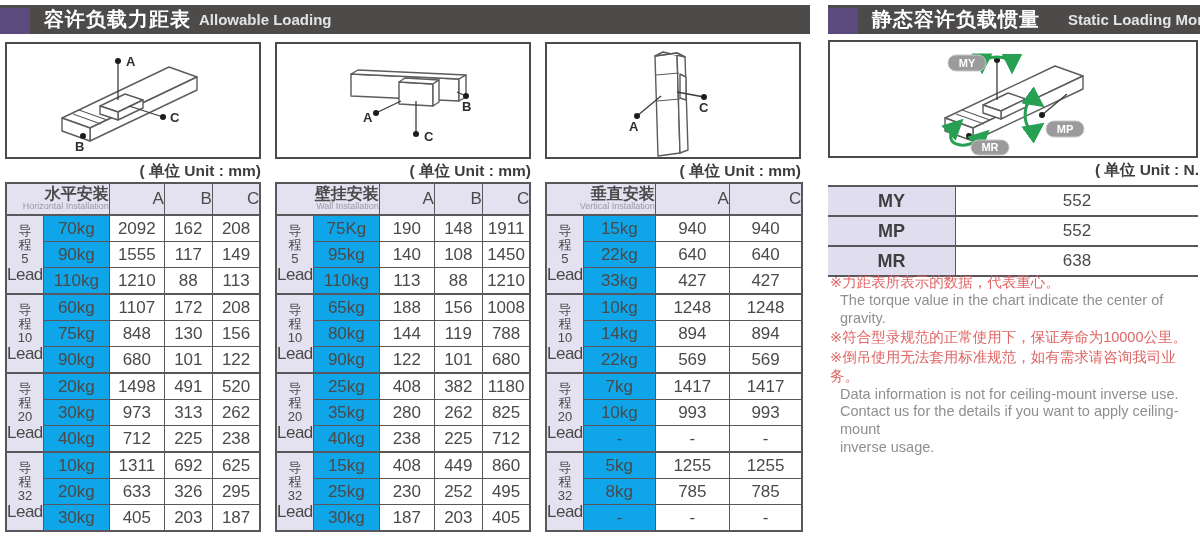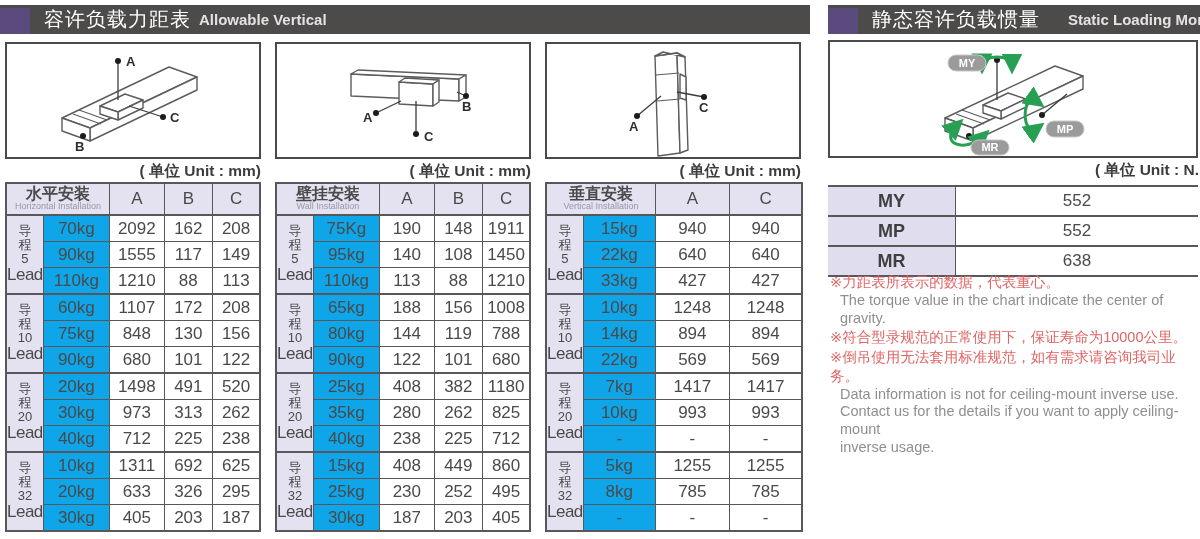--- a/index.html
+++ b/index.html
@@ -2,21 +2,21 @@
 <html><head>
 <meta charset="utf-8">
 <style>
   html,body{margin:0;padding:0;background:#fff;}
   #page{position:relative;width:1200px;height:539px;background:#fff;
         font-family:"Liberation Sans","DejaVu Sans",sans-serif;overflow:hidden;}
 
   
   .hbar{position:absolute;top:5px;height:29px;background:#4d4a4a;display:flex;align-items:center;}
   .hbar .accent{position:absolute;left:0;top:3px;width:30px;height:26px;background:#5b4a7e;}
-  .hbar .tzh{margin-left:44px;color:#fff;font-size:20px;font-weight:normal;letter-spacing:1px;white-space:nowrap;}
+  .hbar .tzh{margin-left:44px;color:#fff;font-size:20px;font-weight:bold;letter-spacing:1px;white-space:nowrap;}
   .hbar .ten{margin-left:8px;color:#e3e3e3;font-size:15px;font-weight:bold;white-space:nowrap;}
   #bar-left{left:0;width:810px;}
   #bar-right{left:828px;width:372px;gap:20px;}
 
   
   .dbox{position:absolute;top:42px;width:256px;height:117px;border:2px solid #4d4a4a;background:#fff;box-sizing:border-box;}
   #dbox1{left:5px;} #dbox2{left:275px;} #dbox3{left:545px;}
   #dbox4{left:828px;top:40px;width:370px;height:118px;}
   .dsvg{display:block;width:100%;height:100%;}
   .wire polygon{fill:#fff;stroke:#5c5c5c;stroke-width:1.4;stroke-linejoin:round;}
@@ -31,21 +31,21 @@
   
   .unit{position:absolute;font-size:15.5px;font-weight:bold;color:#3d3d3d;text-align:right;}
   #unit1{left:5px;width:256px;top:161px;} #unit2{left:275px;width:256px;top:161px;}
   #unit3{left:545px;width:256px;top:161px;} #unit4{left:848px;width:370px;top:160px;}
 
   
   .twrap{position:absolute;top:182px;}
   #t1{left:5px;} #t2{left:275px;} #t3{left:545px;}
   .ovtable{border-collapse:collapse;table-layout:fixed;border:2px solid #5a575c;background:#fff;}
   .ovtable th,.ovtable td{border:1px solid #5a575c;text-align:center;vertical-align:middle;color:#4a4a4a;padding:0;}
-  .ovtable tr.hd th{background:#e4e1f0;height:30px;border-bottom:2px solid #5a575c;}
+  .ovtable tr.hd th{background:#e4e1f0;height:30px;border-bottom:2px solid #5a575c;text-align:right;}
   .ovtable .tzh{display:block;font-size:16px;font-weight:bold;line-height:1.05;color:#4a4a4a;}
   .ovtable .ten{display:block;font-size:9px;font-weight:normal;line-height:1.1;color:#9a97a8;}
   .ovtable th.colh{font-size:17px;font-weight:normal;}
   .ovtable td{height:25px;font-size:17px;}
   .ovtable td.lead{background:#e4e1f0;border-top:2px solid #5a575c;}
   .ovtable td.load{background:#0ea5e9;}
   .ovtable tr.gstart td{border-top:2px solid #5a575c;}
   .ovtable td.lead .lz{font-size:13px;line-height:1.08;}
   .ovtable td.lead .ln{font-size:13px;line-height:1.1;}
   .ovtable td.lead .le{font-size:17px;line-height:1.1;letter-spacing:-0.5px;}
@@ -63,21 +63,21 @@
   .note .en{color:#8f8f8f;font-size:14.5px;line-height:1.22;padding-left:10px;white-space:pre-line;}
 </style>
 </head>
 <body>
 
 <div id="page">
 
   <div class="hbar" id="bar-left">
     <div class="accent"></div>
     <span class="tzh">容许负载力距表</span>
-    <span class="ten">Allowable Vertical</span>
+    <span class="ten">Allowable Loading</span>
   </div>
 
   <div class="hbar" id="bar-right">
     <div class="accent"></div>
     <span class="tzh">静态容许负载惯量</span>
     <span class="ten">Static Loading Moment</span>
   </div>
 
   <div class="dbox" id="dbox1">
     <svg class="dsvg" viewBox="0 0 252 113">

